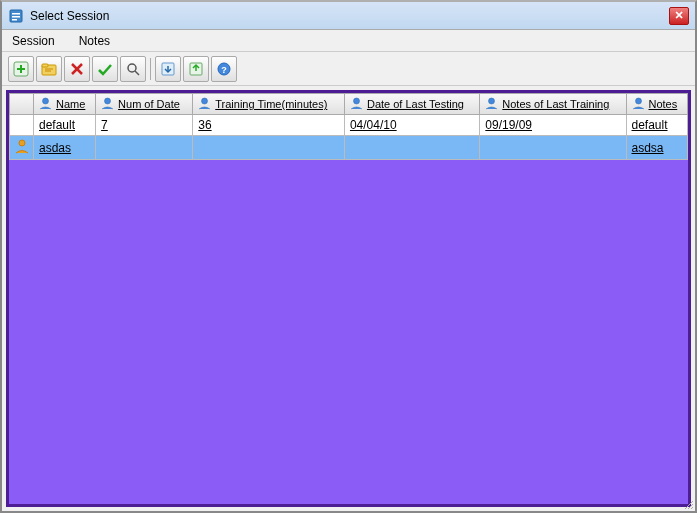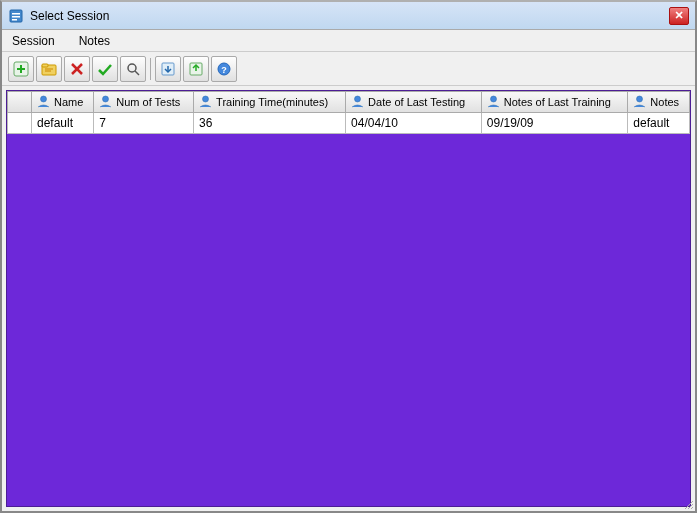--- a/index.html
+++ b/index.html
@@ -112,23 +112,24 @@
     .content-area {
       flex: 1;
       padding: 4px;
       background: #f0f0f0;
       overflow: hidden;
     }
 
     .table-container {
       width: 100%;
       height: 100%;
-      border: 1px solid #4c1d95;
+      border: 3px solid #4c1d95;
       overflow: auto;
-      background: #6d28d9;
+      background: #8b5cf6;
+      text-decoration: underline;
     }
 
     table {
       width: 100%;
       border-collapse: collapse;
       font-size: 12px;
     }
 
     thead tr {
       background: linear-gradient(to bottom, #f8f8f8, #e0e0e0);
@@ -291,21 +292,21 @@
               </div>
             </th>
             <th>
               <div class="th-inner">
                 <span class="col-icon">
                   <svg width="13" height="13" viewBox="0 0 13 13">
                     <circle cx="6.5" cy="4" r="3" fill="#4488dd" stroke="#2266aa" stroke-width="0.5"></circle>
                     <path d="M1,12 Q6.5,8 12,12" fill="#4488dd" stroke="#2266aa" stroke-width="0.5"></path>
                   </svg>
                 </span>
-                <span>Num of Tests</span>
+                <span>Num of Date</span>
               </div>
             </th>
             <th>
               <div class="th-inner">
                 <span class="col-icon">
                   <svg width="13" height="13" viewBox="0 0 13 13">
                     <circle cx="6.5" cy="4" r="3" fill="#4488dd" stroke="#2266aa" stroke-width="0.5"></circle>
                     <path d="M1,12 Q6.5,8 12,12" fill="#4488dd" stroke="#2266aa" stroke-width="0.5"></path>
                   </svg>
                 </span>
@@ -352,20 +353,34 @@
           <tr class="row-normal">
             <td class="row-icon-cell"></td>
             <td>default</td>
             <td>7</td>
             <td>36</td>
             <td>04/04/10</td>
             <td>09/19/09</td>
             <td>default</td>
           </tr>
 
+          <tr class="row-selected">
+            <td class="row-icon-cell">
+              <svg width="16" height="16" viewBox="0 0 16 16">
+                <circle cx="8" cy="5" r="3" fill="#e8a020" stroke="#cc8010" stroke-width="1"></circle>
+                <path d="M2,15 Q8,10 14,15" fill="#e8a020" stroke="#cc8010" stroke-width="1"></path>
+              </svg>
+            </td>
+            <td>asdas</td>
+            <td></td>
+            <td></td>
+            <td></td>
+            <td></td>
+            <td>asdsa</td>
+          </tr>
         </tbody>
       </table>
     </div>
   </div>
 
   <div class="resize-handle">
     <svg width="10" height="10" viewBox="0 0 10 10">
       <line x1="9" y1="1" x2="1" y2="9" stroke="#aaa" stroke-width="1"></line>
       <line x1="9" y1="4" x2="4" y2="9" stroke="#aaa" stroke-width="1"></line>
       <line x1="9" y1="7" x2="7" y2="9" stroke="#aaa" stroke-width="1"></line>

